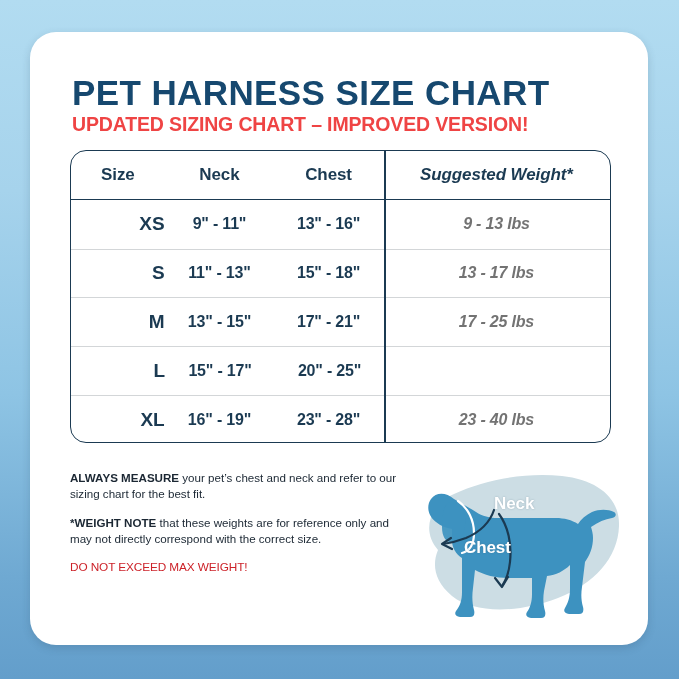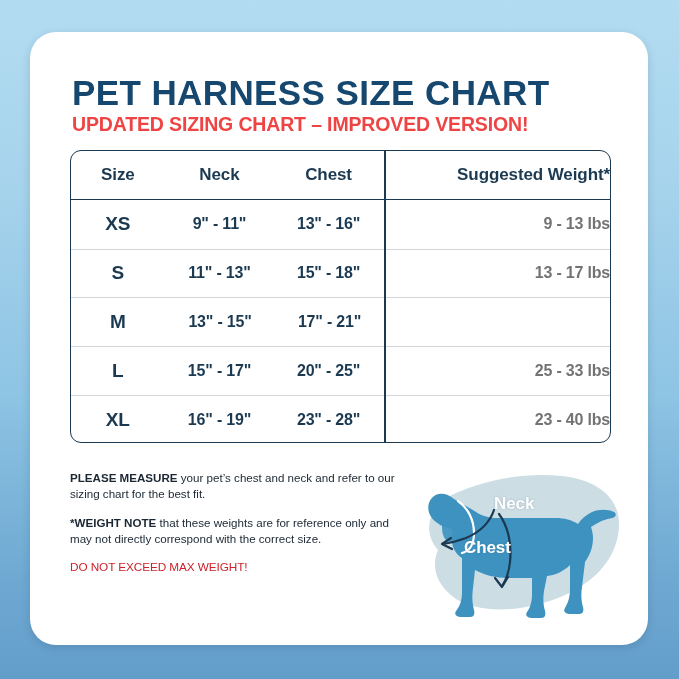--- a/index.html
+++ b/index.html
@@ -39,53 +39,54 @@
     line-height:1.0;
     white-space:nowrap;
   }
 
   
   .table-wrap {
     position:absolute;
     left:40px; top:118px;
     width:541px; height:293px;
     border:1.6px solid #1b3a52;
-    border-radius:11px;
+    border-radius:16px;
     overflow:hidden;
   }
   .vdivider {
     position:absolute;
     left:313px; top:0;
     width:1.6px; height:100%;
     background:#1b3a52;
     z-index:3;
   }
   .trow {
     display:flex;
     width:100%;
     height:48.8px;
     align-items:center;
   }
   .trow.hdr { height:48.8px; border-bottom:1.6px solid #1b3a52; }
   .trow.body + .trow.body { border-top:1.3px solid #d3d6d8; }
   .c-size  { width:94px;  text-align:center; }
   .c-neck  { width:110px; text-align:center; }
   .c-chest { width:109px; text-align:center; }
-  .c-weight{ width:228px; text-align:right; }
+  .c-weight{ width:228px; text-align:center;font-style:italic; }
 
   .hdr .cell {
     font-size:17px;
     font-weight:bold;
     color:#1b3a52;
     letter-spacing:-0.1px;
   }
   .body .c-size {
     font-size:19px;
     font-weight:bold;
     color:#1b3a52;
+    text-align:right;
   }
   .body .c-neck, .body .c-chest {
     font-size:16px;
     font-weight:bold;
     color:#1b3a52;
     letter-spacing:-0.2px;
   }
   .body .c-weight {
     font-size:16px;
     font-weight:bold;
@@ -159,40 +160,40 @@
         <div class="cell c-size">S</div>
         <div class="cell c-neck">11" - 13"</div>
         <div class="cell c-chest">15" - 18"</div>
         <div class="cell c-weight">13 - 17 lbs</div>
       </div>
 
       <div class="trow body">
         <div class="cell c-size">M</div>
         <div class="cell c-neck">13" - 15"</div>
         <div class="cell c-chest">17" - 21"</div>
+        <div class="cell c-weight">17 - 25  lbs</div>
       </div>
 
       <div class="trow body">
         <div class="cell c-size">L</div>
         <div class="cell c-neck">15" - 17"</div>
         <div class="cell c-chest">20" - 25"</div>
-        <div class="cell c-weight">25 - 33 lbs</div>
       </div>
 
       <div class="trow body">
         <div class="cell c-size">XL</div>
         <div class="cell c-neck">16" - 19"</div>
         <div class="cell c-chest">23" - 28"</div>
         <div class="cell c-weight">23 - 40 lbs</div>
       </div>
     </div>
 
     <div class="notes">
       <div class="note">
-        <b>PLEASE MEASURE</b><span> your pet’s chest and neck and refer to our sizing chart for the best fit.</span>
+        <b>ALWAYS MEASURE</b><span> your pet’s chest and neck and refer to our sizing chart for the best fit.</span>
       </div>
       <div class="note">
         <b>*WEIGHT NOTE</b><span> that these weights are for reference only and may not directly correspond with the correct size.</span>
       </div>
       <div class="warn">DO NOT EXCEED MAX WEIGHT!</div>
     </div>
 
     <div class="illus">
       <svg viewBox="0 0 225 175" xmlns="http://www.w3.org/2000/svg">
         <path fill="#ccdde4" d="M36 96 C20 78 26 52 52 40 C84 25 126 18 160 22 C196 26 218 44 217 72

